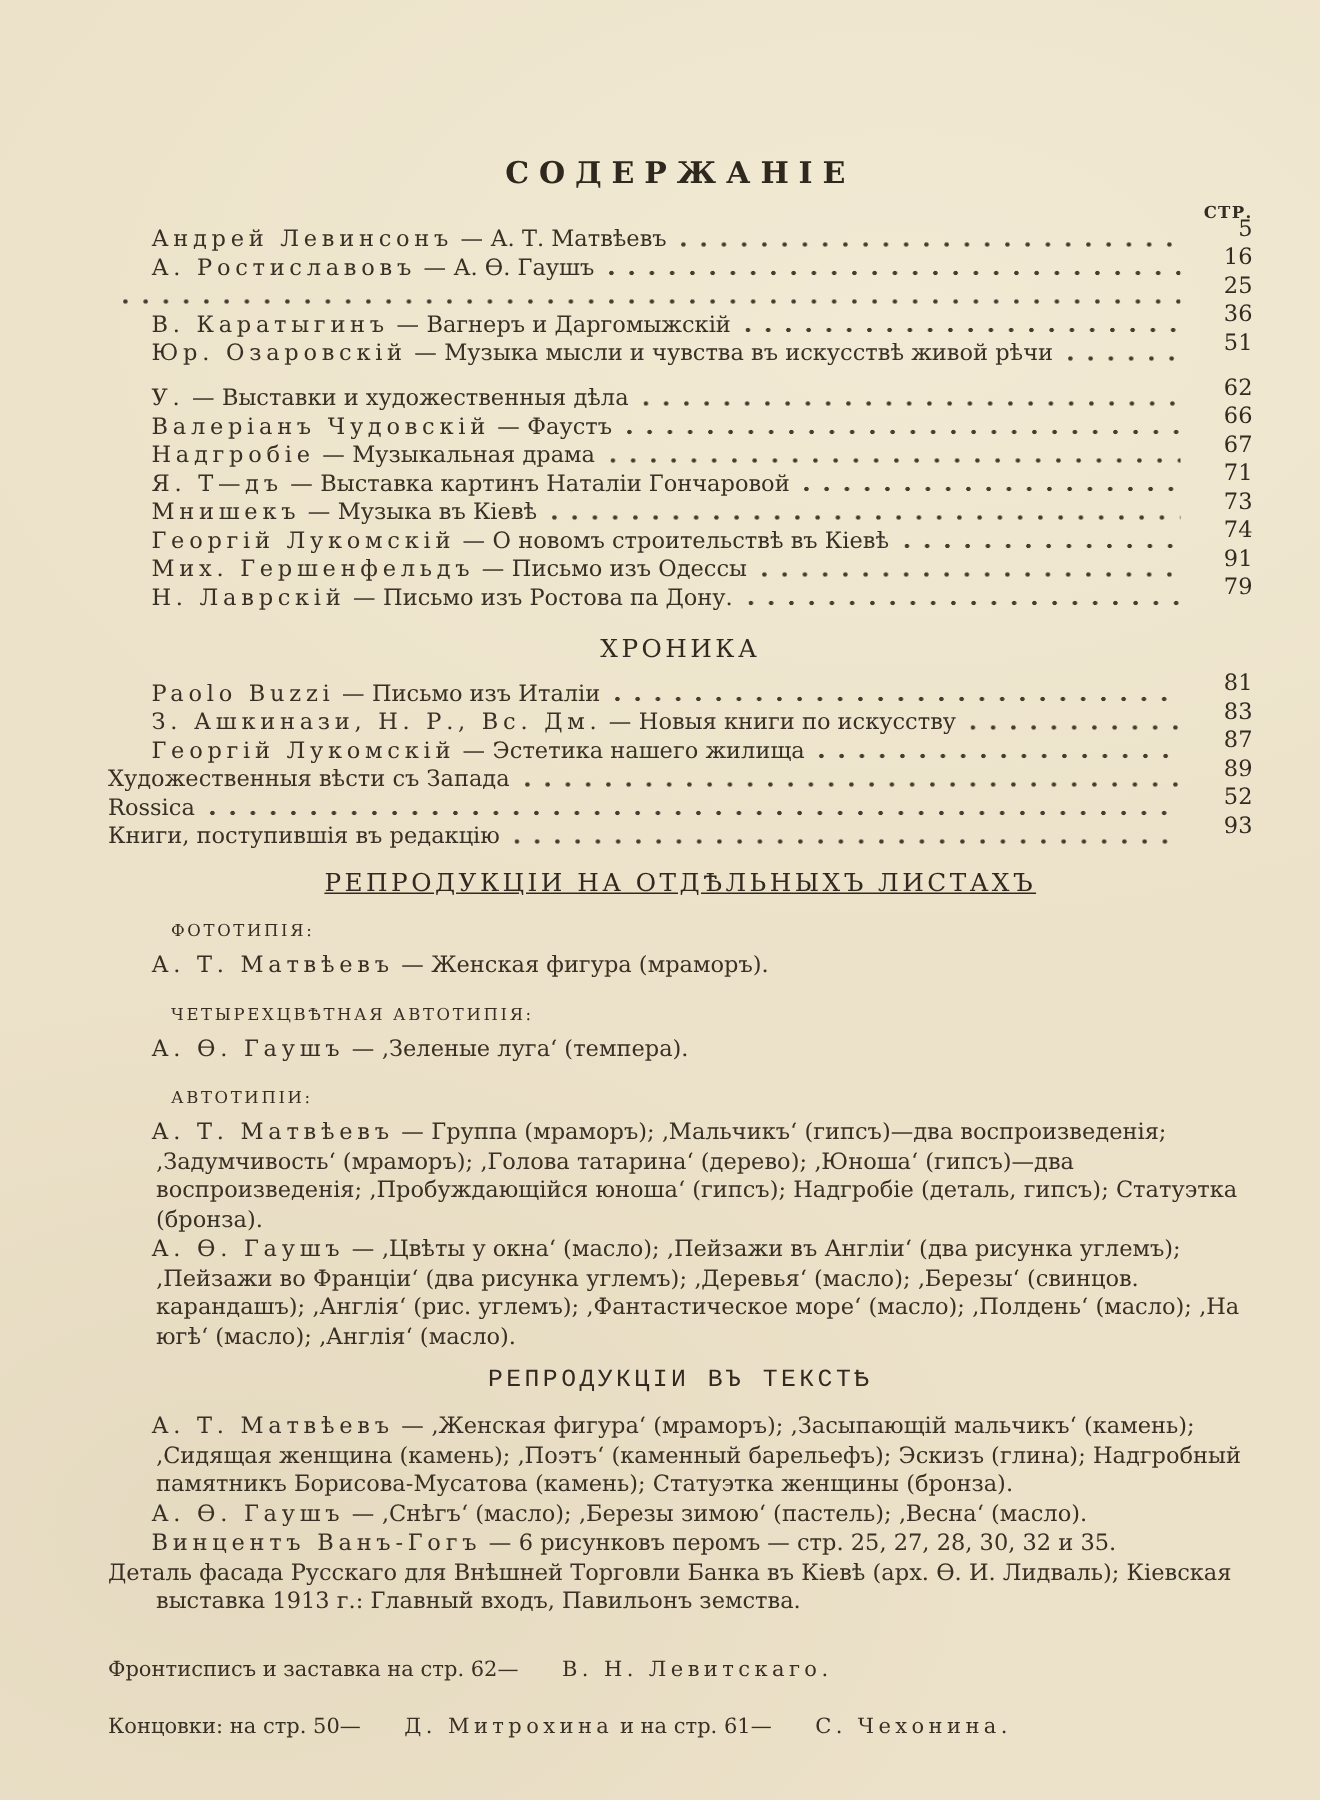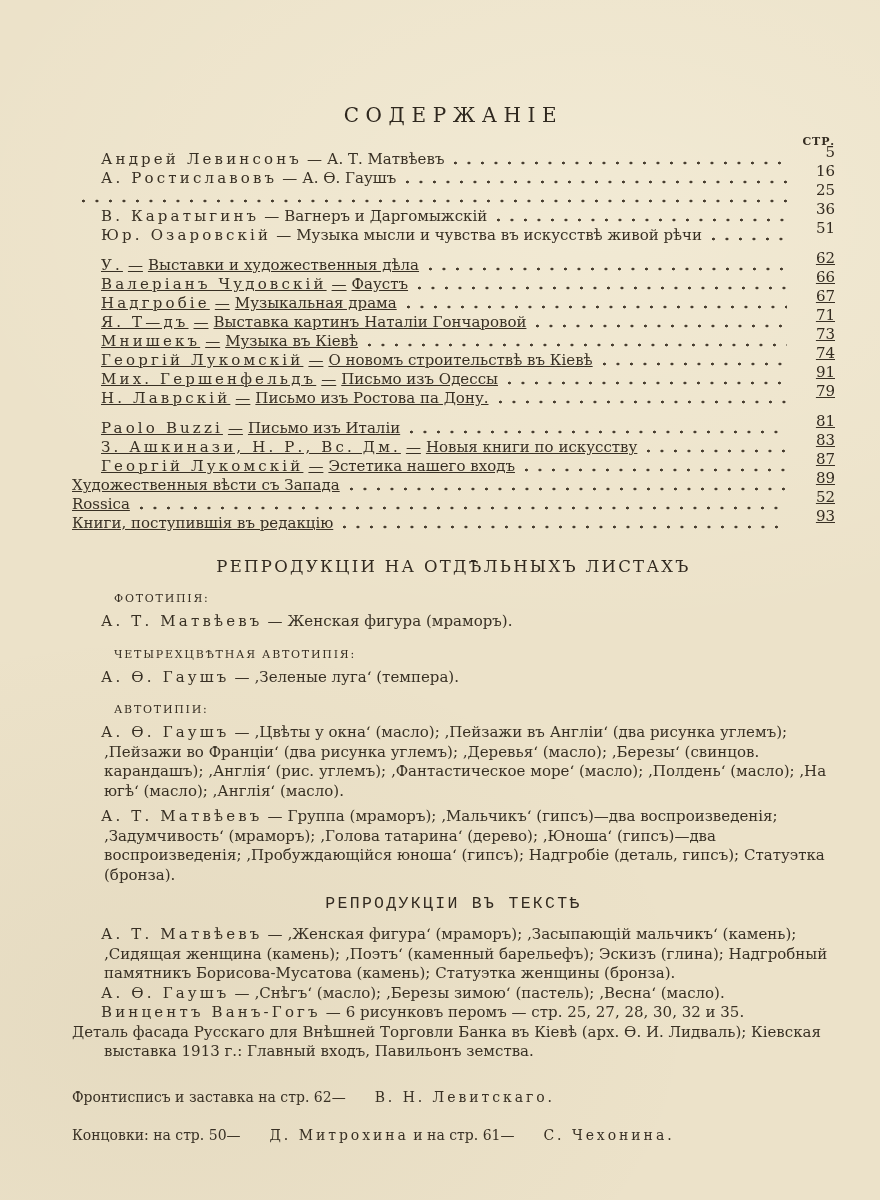--- a/index.html
+++ b/index.html
@@ -8,21 +8,21 @@
     background:
       radial-gradient(1100px 700px at 68% 18%, rgba(255,252,238,0.30), rgba(255,252,238,0) 60%),
       radial-gradient(900px 650px at 18% 85%, rgba(118,98,58,0.06), rgba(118,98,58,0) 60%),
       #ece2c9;
     color: #383024;
     font-family: "DejaVu Serif", "Liberation Serif", serif;
   }
   .sheet { padding: 103px 45px 0 72px; }
 
   .page-title {
-    margin: 0; font-size: 20px; font-weight: normal;
+    margin: 0; font-size: 20px; font-weight: bold;
     letter-spacing: 0.33em; text-align: center; color: #2f281f;
   }
   .str-head {
     margin-top: 8px; text-align: right;
     font-size: 11px; font-weight: bold; letter-spacing: 0.08em; color: #352d22;
   }
 
   .toc { margin-top: 2px; }
   .trow { display: flex; align-items: baseline; line-height: 19px; font-size: 15px; }
   .tline { white-space: nowrap; }
@@ -34,23 +34,23 @@
     background-image: radial-gradient(circle at 1.6px 2px, #473d2f 1.25px, rgba(71,61,47,0) 1.7px);
     background-size: 13.5px 4px; background-repeat: repeat-x;
   }
   .pg { width: 42px; min-width: 42px; text-align: right; position: relative; top: -7px; font-size: 15px; color: #332b20; }
 
   .sec {
     margin: 0; font-size: 16.5px; font-weight: normal;
     letter-spacing: 0.14em; text-align: center; color: #322a20;
   }
   .mt15 { margin-top: 15px; }
-  .mt24 { margin-top: 24px; }
+  .mt24 { margin-top: 12px; text-decoration: underline; }
   .mt9  { margin-top: 9px; font-family: Liberation Mono, monospace; }
-  .toc.sub { margin-top: 11px; text-decoration: underline; }
+  .toc.sub { margin-top: 11px; }
 
   .glabel {
     margin: 16px 0 7px 42px;
     font-size: 11px; letter-spacing: 0.16em; color: #362e23;
   }
   .hang {
     margin: 6px 0 0 0; font-size: 15px; line-height: 19.5px;
     padding-left: 32px; text-indent: -32px;
   }
   .hang.flush { margin-top: 0; }
@@ -131,34 +131,35 @@
       <span class="dots"></span>
       <span class="pg">91</span>
     </div>
     <div class="trow">
       <span class="tline"><span class="sp">Н. Лаврскій</span><span class="dash">—</span><span>Письмо изъ Ростова па Дону.</span></span>
       <span class="dots"></span>
       <span class="pg">79</span>
     </div>
   </div>
 
+  <h2 class="sec mt15">ХРОНИКА</h2>
 
   <div class="toc sub">
     <div class="trow">
       <span class="tline"><span class="sp">Paolo Buzzi</span><span class="dash">—</span><span>Письмо изъ Италіи</span></span>
       <span class="dots"></span>
       <span class="pg">81</span>
     </div>
     <div class="trow">
       <span class="tline"><span class="sp">З. Ашкинази, Н. Р., Вс. Дм.</span><span class="dash">—</span><span>Новыя книги по искусству</span></span>
       <span class="dots"></span>
       <span class="pg">83</span>
     </div>
     <div class="trow">
-      <span class="tline"><span class="sp">Георгій Лукомскій</span><span class="dash">—</span><span>Эстетика нашего входъ</span></span>
+      <span class="tline"><span class="sp">Георгій Лукомскій</span><span class="dash">—</span><span>Эстетика нашего жилища</span></span>
       <span class="dots"></span>
       <span class="pg">87</span>
     </div>
     <div class="trow">
       <span class="tline"><span>Художественныя вѣсти съ Запада</span></span>
       <span class="dots"></span>
       <span class="pg">89</span>
     </div>
     <div class="trow">
       <span class="tline"><span>Rossica</span></span>
@@ -175,22 +176,22 @@
   <h2 class="sec mt24">РЕПРОДУКЦІИ НА ОТДѢЛЬНЫХЪ ЛИСТАХЪ</h2>
 
   <div>
     <div class="glabel">ФОТОТИПІЯ:</div>
     <p class="hang"><span class="sp">А. Т. Матвѣевъ</span><span class="dash">—</span><span>Женская фигура (мраморъ).</span></p>
 
     <div class="glabel">ЧЕТЫРЕХЦВѢТНАЯ АВТОТИПІЯ:</div>
     <p class="hang"><span class="sp">А. Ѳ. Гаушъ</span><span class="dash">—</span><span>‚Зеленые луга‘ (темпера).</span></p>
 
     <div class="glabel">АВТОТИПІИ:</div>
+    <p class="hang"><span class="sp">А. Т. Матвѣевъ</span><span class="dash">—</span><span>Группа (мраморъ); ‚Мальчикъ‘ (гипсъ)—два воспроизведенія; ‚Задумчивость‘ (мраморъ); ‚Голова татарина‘ (дерево); ‚Юноша‘ (гипсъ)—два воспроизведенія; ‚Пробуждающійся юноша‘ (гипсъ); Надгробіе (деталь, гипсъ); Статуэтка (бронза).</span></p>
     <p class="hang flush"><span class="sp">А. Ѳ. Гаушъ</span><span class="dash">—</span><span>‚Цвѣты у окна‘ (масло); ‚Пейзажи въ Англіи‘ (два рисунка углемъ); ‚Пейзажи во Франціи‘ (два рисунка углемъ); ‚Деревья‘ (масло); ‚Березы‘ (свинцов. карандашъ); ‚Англія‘ (рис. углемъ); ‚Фантастическое море‘ (масло); ‚Полдень‘ (масло); ‚На югѣ‘ (масло); ‚Англія‘ (масло).</span></p>
-    <p class="hang"><span class="sp">А. Т. Матвѣевъ</span><span class="dash">—</span><span>Группа (мраморъ); ‚Мальчикъ‘ (гипсъ)—два воспроизведенія; ‚Задумчивость‘ (мраморъ); ‚Голова татарина‘ (дерево); ‚Юноша‘ (гипсъ)—два воспроизведенія; ‚Пробуждающійся юноша‘ (гипсъ); Надгробіе (деталь, гипсъ); Статуэтка (бронза).</span></p>
   </div>
 
   <h2 class="sec mt9">РЕПРОДУКЦІИ ВЪ ТЕКСТѢ</h2>
 
   <div style="margin-top:12px;">
     <p class="hang flush"><span class="sp">А. Т. Матвѣевъ</span><span class="dash">—</span><span>‚Женская фигура‘ (мраморъ); ‚Засыпающій мальчикъ‘ (камень); ‚Сидящая женщина (камень); ‚Поэтъ‘ (каменный барельефъ); Эскизъ (глина); Надгробный памятникъ Борисова-Мусатова (камень); Статуэтка женщины (бронза).</span></p>
     <p class="hang flush"><span class="sp">А. Ѳ. Гаушъ</span><span class="dash">—</span><span>‚Снѣгъ‘ (масло); ‚Березы зимою‘ (пастель); ‚Весна‘ (масло).</span></p>
     <p class="hang flush"><span class="sp">Винцентъ Ванъ-Гогъ</span><span class="dash">—</span><span>6 рисунковъ перомъ — стр. 25, 27, 28, 30, 32 и 35.</span></p>
     <p class="hang flush"><span>Деталь фасада Русскаго для Внѣшней Торговли Банка въ Кіевѣ (арх. Ѳ. И. Лидваль); Кіевская выставка 1913 г.: Главный входъ, Павильонъ земства.</span></p>
   </div>

